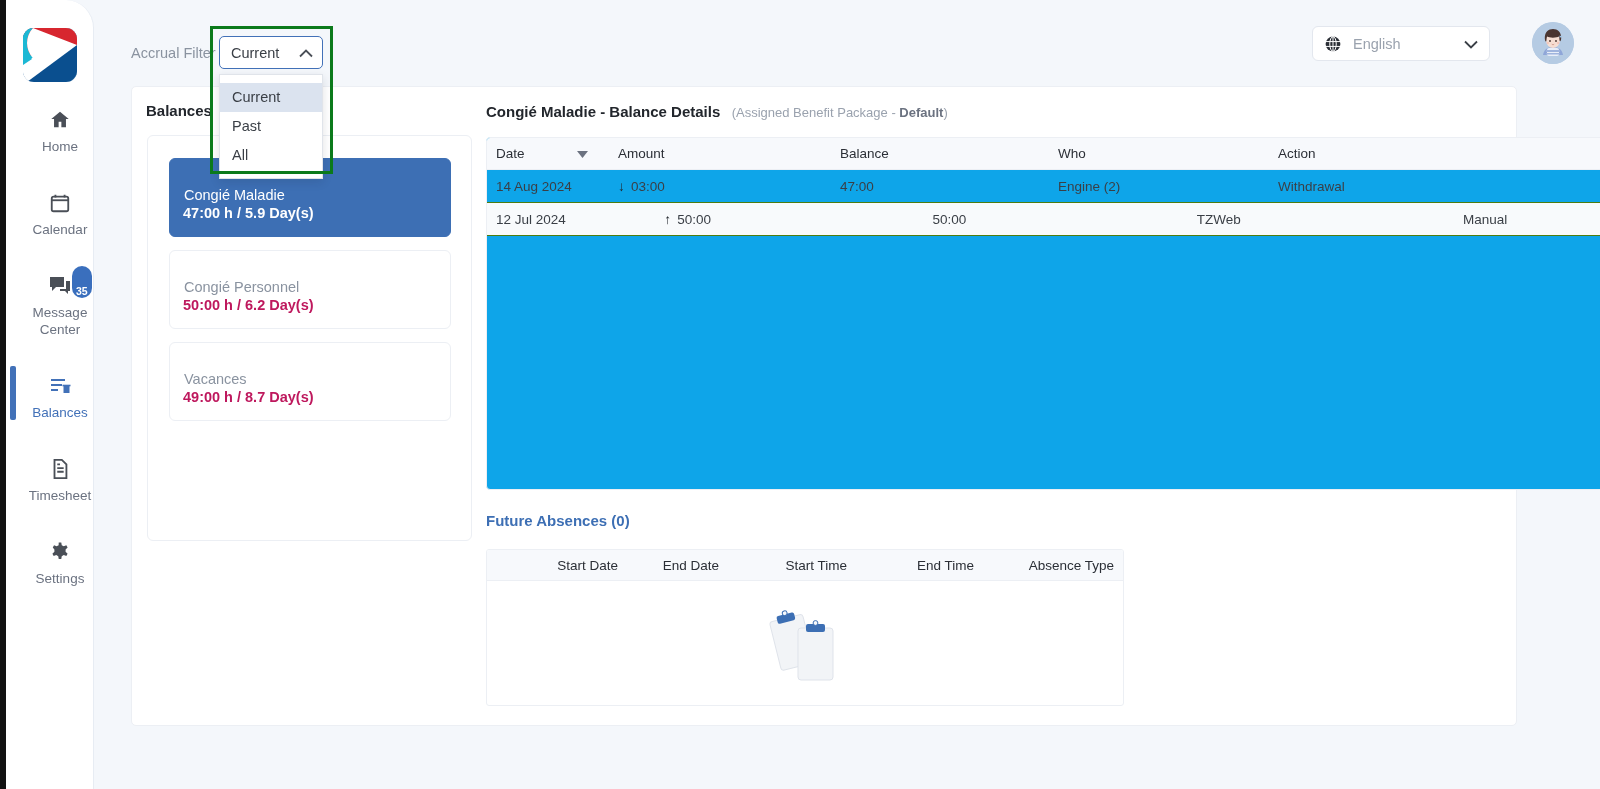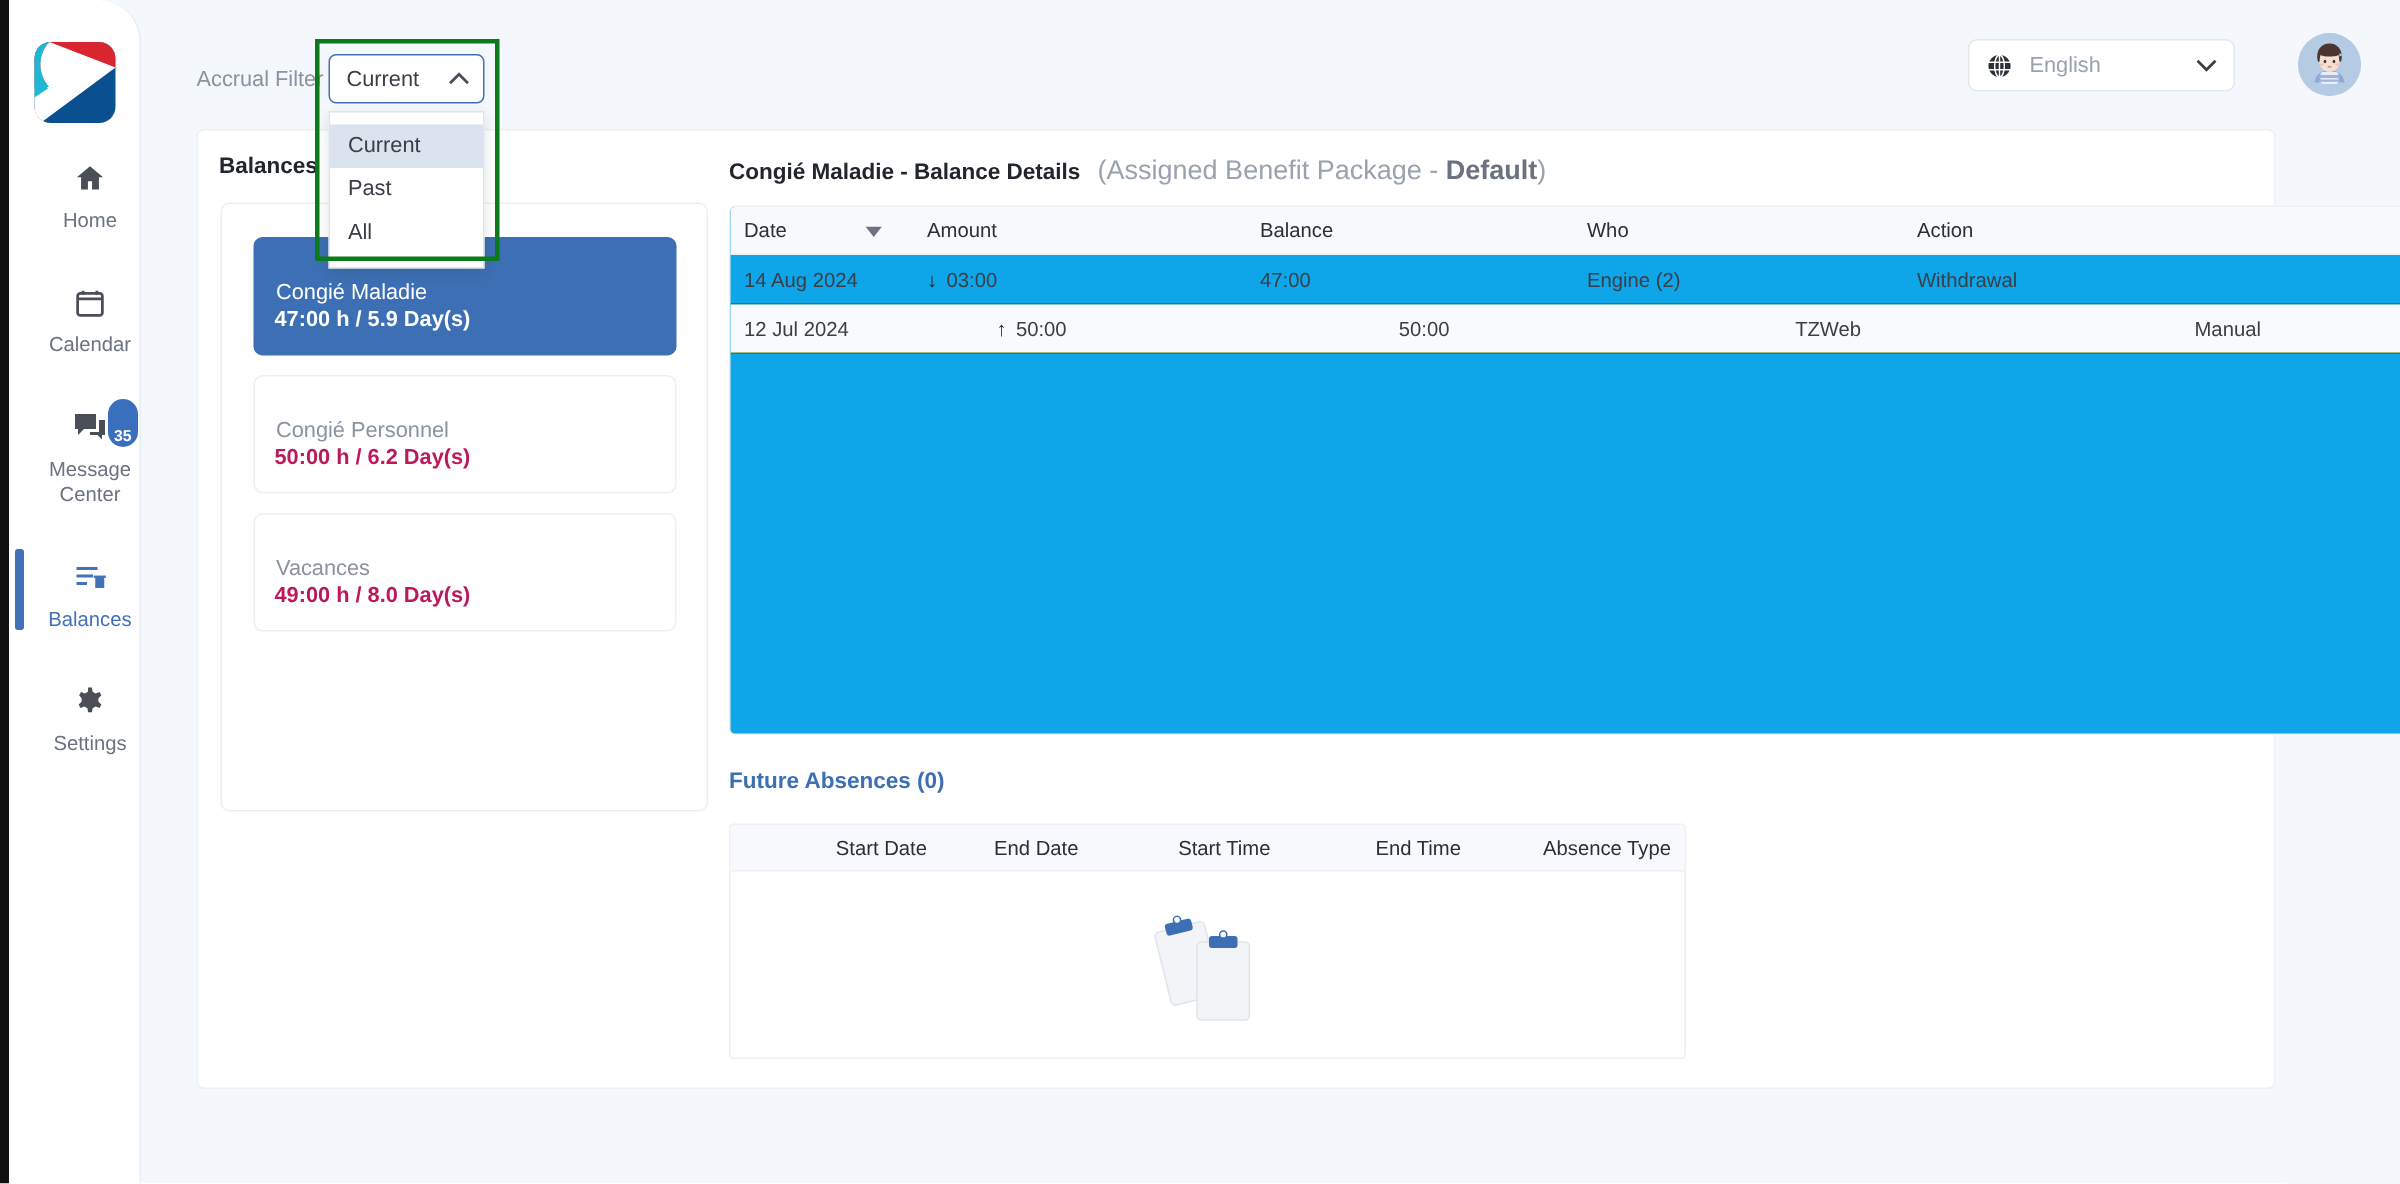--- a/index.html
+++ b/index.html
@@ -160,21 +160,21 @@
   .bal-card.sel .bal-name { color: #ffffff; }
   .bal-val {
     position: absolute; left: 13px; top: 46px;
     font-size: 14.5px; font-weight: bold; color: #be185d;
   }
   .bal-card.sel .bal-val { color: #ffffff; }
 
   
   .det-head { position: absolute; left: 354px; top: 16px; white-space: nowrap; }
   .det-title { font-size: 15px; font-weight: bold; color: #22262c; }
-  .det-sub { font-size: 18px; color: #9aa2ae; margin-left: 7px; }
+  .det-sub { font-size: 13px; color: #9aa2ae; margin-left: 7px; }
   .det-sub b { color: #6b7280; font-weight: bold; }
 
   .tbl {
     position: absolute; left: 354px; top: 50px;
     width: 1189px; height: 353px;
     border: 1px solid #eceff4; border-radius: 4px;
     background: #0ea5e9; overflow: hidden;
   }
   .tr-head {
     display: flex; height: 32px; align-items: center;
@@ -284,20 +284,29 @@
         <span class="nav-icon">
           <svg width="24" height="22" viewBox="0 0 24 22" fill="none" stroke="currentColor" stroke-width="2">
             <path d="M3 5h14M3 10h11M3 15h7"></path>
             <rect x="15.5" y="11" width="6" height="7" fill="currentColor" stroke="none"></rect>
             <path d="M14.5 10.5h8" stroke-width="1.6"></path>
           </svg>
         </span>
         <span class="nav-label">Balances</span>
       </div>
 
+      <div class="nav-item">
+        <span class="nav-icon">
+          <svg width="22" height="22" viewBox="0 0 24 24" fill="none" stroke="currentColor" stroke-width="2">
+            <path d="M6 2h8l5 5v15H6z"></path>
+              <path d="M9 11h7M9 15h7M9 7h3"></path>
+          </svg>
+        </span>
+        <span class="nav-label">Timesheet</span>
+      </div>
 
       <div class="nav-item">
         <span class="nav-icon">
           <svg width="22" height="22" viewBox="0 0 24 24" fill="currentColor">
             <path d="M12 8a4 4 0 100 8 4 4 0 000-8zm0 2.2a1.8 1.8 0 110 3.6 1.8 1.8 0 010-3.6z"></path>
             <path d="M10.6 1.5h2.8l.5 3 2.2 1.3 2.8-1.1 1.4 2.4-2.2 2.1v2.6l2.2 2.1-1.4 2.4-2.8-1.1-2.2 1.3-.5 3h-2.8l-.5-3-2.2-1.3-2.8 1.1-1.4-2.4 2.2-2.1V9.2L4.1 7.1l1.4-2.4 2.8 1.1 2.2-1.3z"></path>
           </svg>
         </span>
         <span class="nav-label">Settings</span>
       </div>
@@ -372,21 +381,21 @@
       <div class="bal-card sel" style="top:22px">
         <span class="bal-name">Congié Maladie</span>
         <span class="bal-val">47:00 h / 5.9 Day(s)</span>
       </div>
       <div class="bal-card" style="top:114px">
         <span class="bal-name">Congié Personnel</span>
         <span class="bal-val">50:00 h / 6.2 Day(s)</span>
       </div>
       <div class="bal-card" style="top:206px">
         <span class="bal-name">Vacances</span>
-        <span class="bal-val">49:00 h / 8.0 Day(s)</span>
+        <span class="bal-val">49:00 h / 8.7 Day(s)</span>
       </div>
     </div>
 
     <div class="det-head">
       <span class="det-title">Congié Maladie - Balance Details</span>
       <span class="det-sub"><span>(Assigned Benefit Package - </span><b>Default</b><span>)</span></span>
     </div>
 
     <div class="tbl">
       <div class="tr-head">

